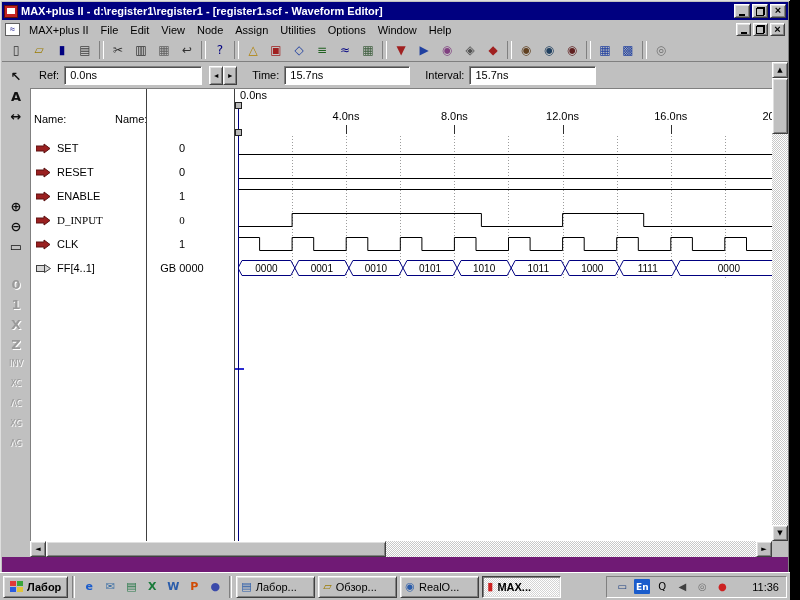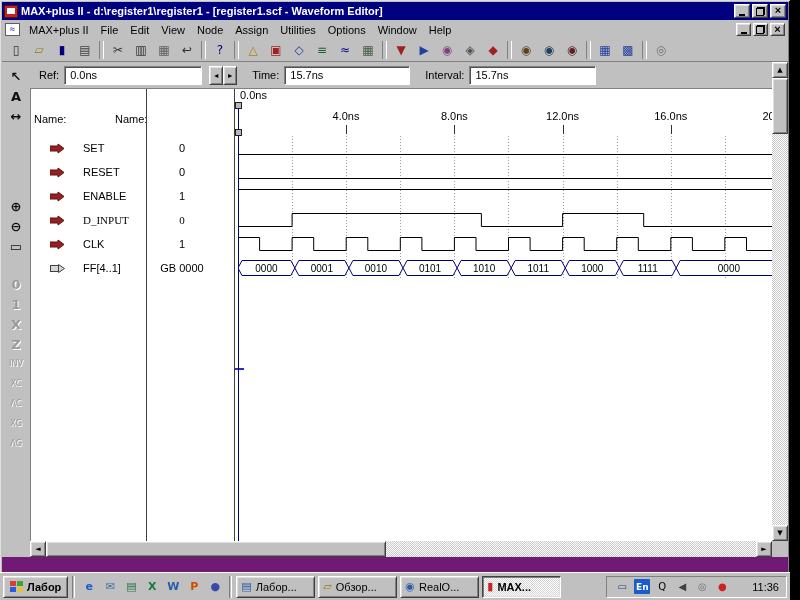--- a/index.html
+++ b/index.html
@@ -53,21 +53,21 @@
   .panel{position:absolute;left:28px;top:26px;right:16px;bottom:16px;background:#fff;overflow:hidden;border-left:1px solid #808080;border-top:1px solid #808080}
   .vdiv{position:absolute;top:0;bottom:0;width:1px;background:#404040;z-index:2}
   .colhdr{position:absolute;top:24px;font-size:11px;z-index:1}
   .cursorlabel{position:absolute;left:209px;top:0;z-index:4}
   .cursorline{position:absolute;left:207px;top:13px;bottom:0;width:1px;background:#000080;z-index:3}
   .handle{position:absolute;left:204px;width:7px;height:7px;background:#b8b8b8;border:1px solid #202020;z-index:4}
   .ticklbl{position:absolute;top:21px;transform:translateX(-50%);white-space:nowrap;z-index:1}
   .tickmark{position:absolute;top:36px;width:1px;height:9px;background:#303030;z-index:1}
   .gridsvg{position:absolute;left:207px;top:47px;z-index:0}
   .wrow{position:absolute;left:0;right:0;height:24px;z-index:1}
-  .wname{position:absolute;left:16px;top:0;width:115px;height:24px;display:flex;align-items:center;gap:17px;padding-left:3px}
+  .wname{position:absolute;left:2px;top:0;width:115px;height:24px;display:flex;align-items:center;gap:5px;padding-left:3px}
   .sigicon{display:inline-flex;width:16px}
   .wval{position:absolute;left:115px;top:0;width:88px;height:24px;display:flex;align-items:center;justify-content:center;padding-right:16px}
   .wwave{position:absolute;left:207px;top:0;width:545px;height:24px}
   .wwave svg{display:block}
   .wwave text{font-family:"Liberation Sans","DejaVu Sans",sans-serif}
   .caret{position:absolute;left:204px;top:279px;width:9px;height:2px;background:#2a2ad0;z-index:2}
   
   .vscroll{position:absolute;right:0;top:0;bottom:16px;width:16px;background-color:#d6d6d6;background-image:repeating-conic-gradient(#ffffff 0% 25%,#c8c8c8 25% 50%);background-size:2px 2px}
   .hscroll{position:absolute;left:28px;right:16px;bottom:0;height:16px;background-color:#d6d6d6;background-image:repeating-conic-gradient(#ffffff 0% 25%,#c8c8c8 25% 50%);background-size:2px 2px}
   .sbn{position:absolute;width:16px;height:16px;display:flex;align-items:center;justify-content:center;font-size:7px;color:#000;font-family:"DejaVu Sans",sans-serif}

